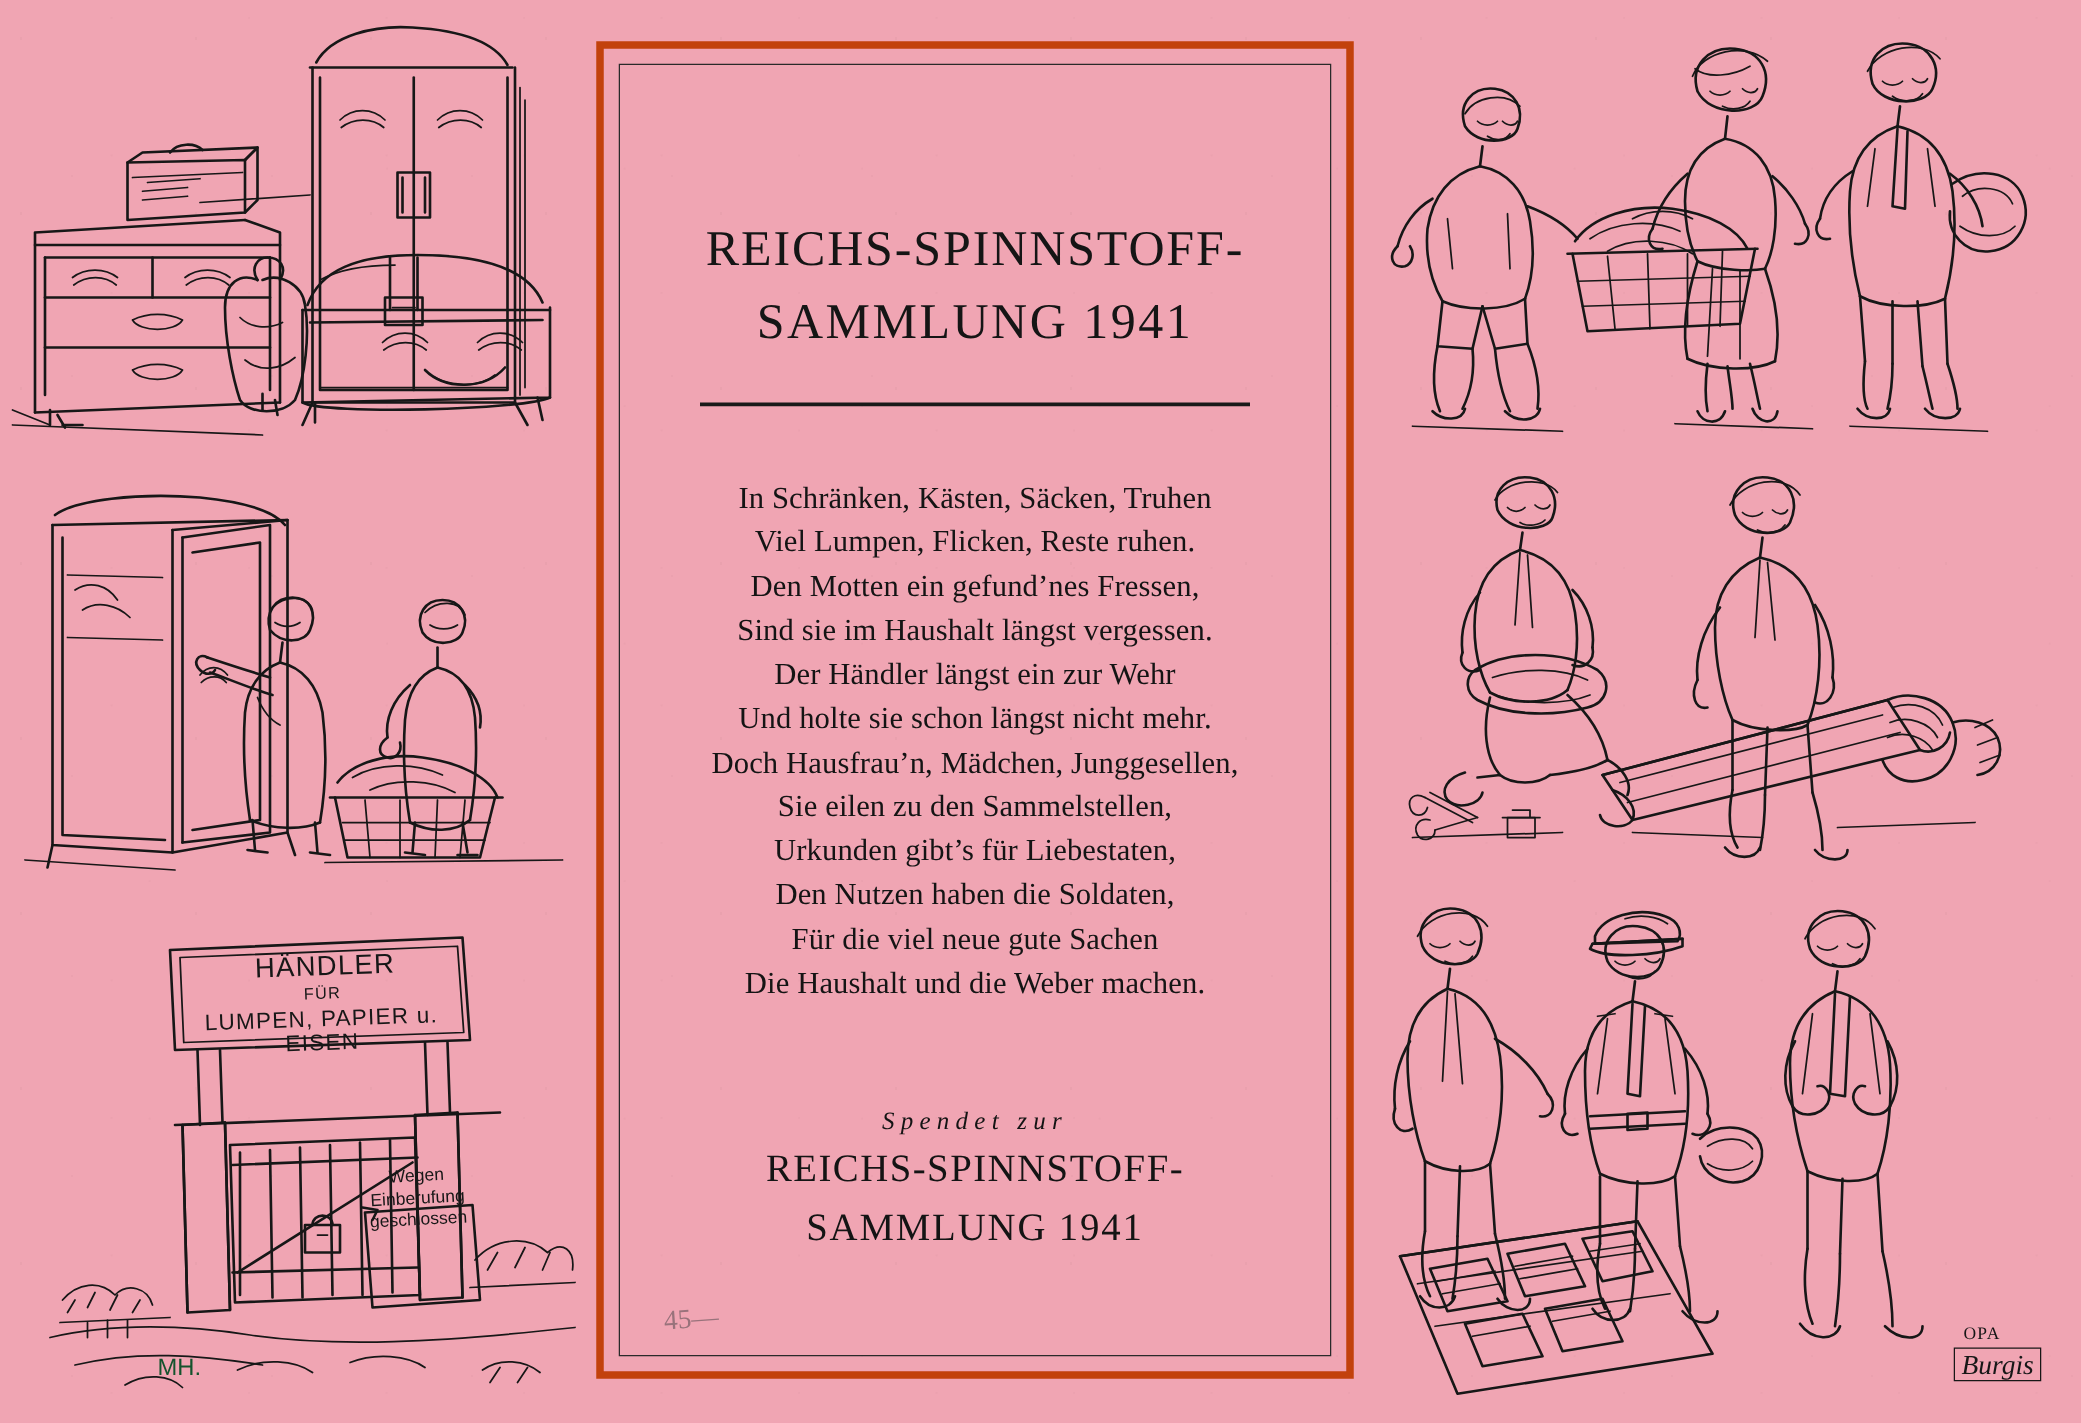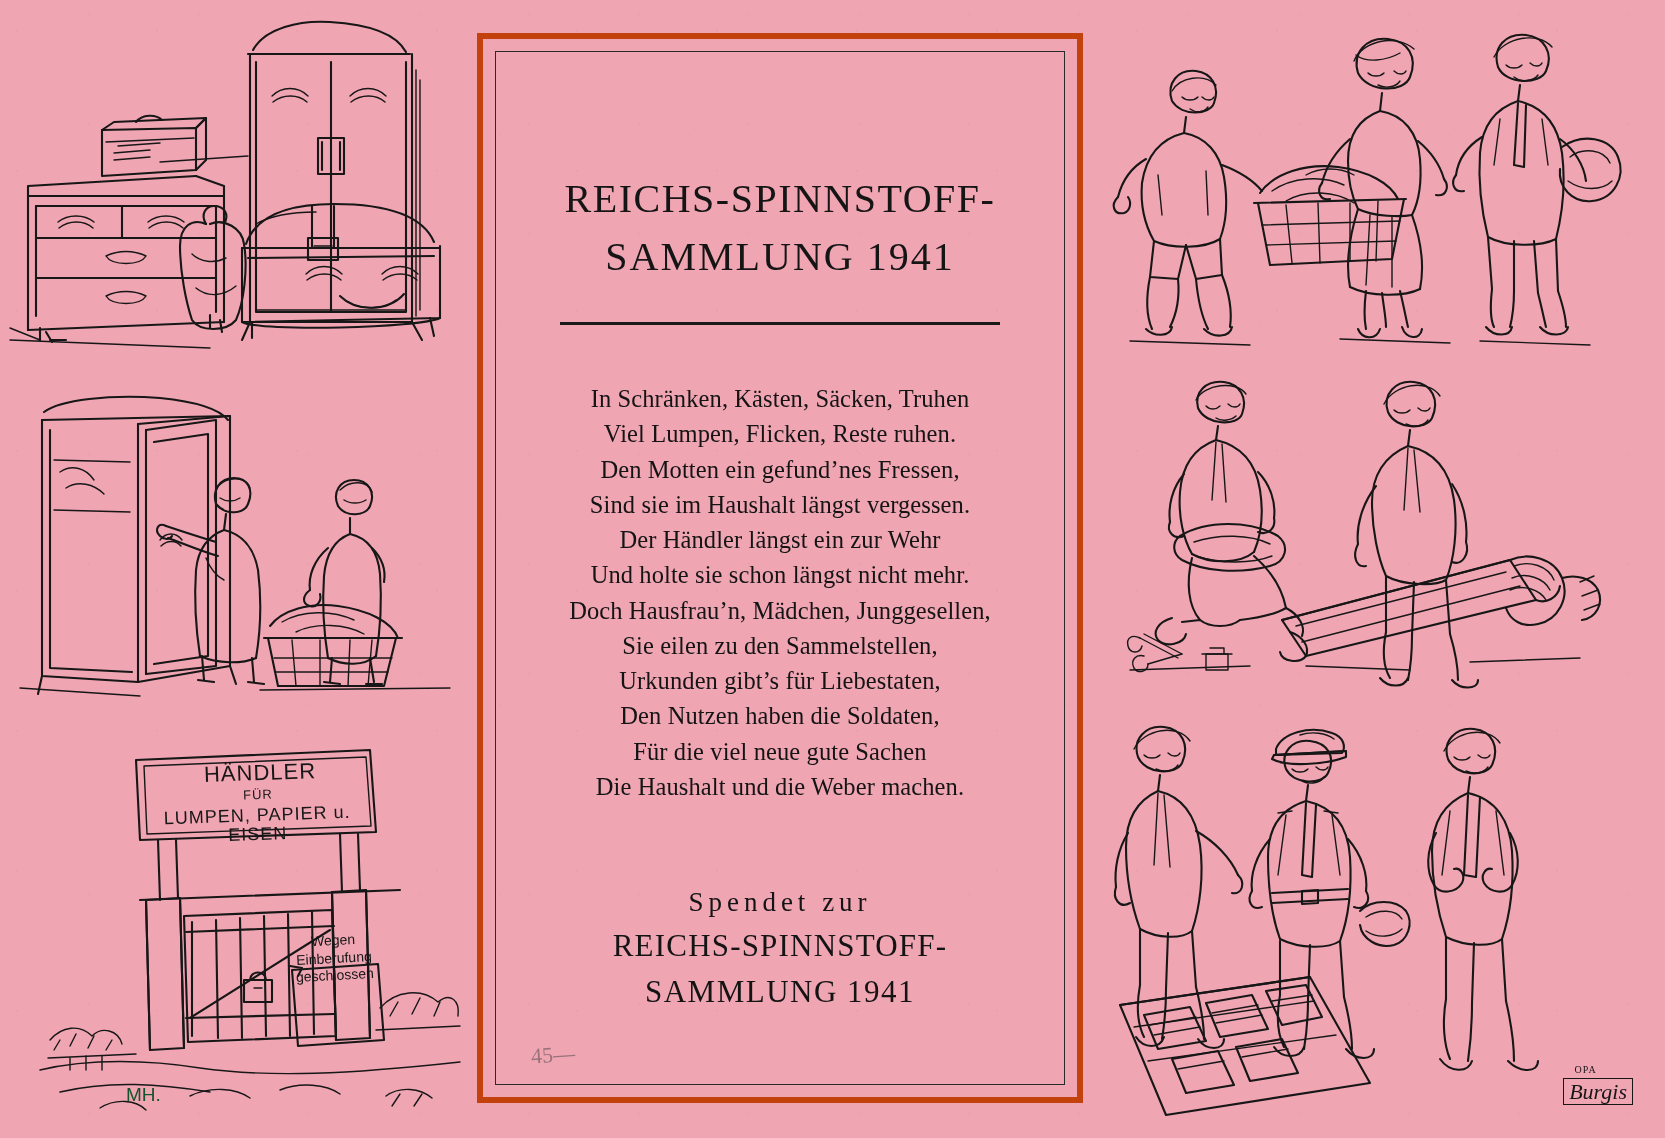--- a/index.html
+++ b/index.html
@@ -73,21 +73,21 @@
     line-height: 1.44;
     letter-spacing: .1px;
   }
   .poem .pl { display: block; white-space: pre; }
   .closing {
     margin-top: 78px;
     text-align: center;
     color: #141414;
     line-height: 1.5;
   }
-  .closing .c1 { font-size: 27px; letter-spacing: 5px; }
+  .closing .c1 { font-size: 20px; letter-spacing: 5px; font-style: italic; }
   .closing .c2 { font-size: 31px; letter-spacing: 1.2px; }
   .closing .c3 { font-size: 31px; letter-spacing: 1.5px; }
 
   .pencil-mark {
     position: absolute;
     left: 35px;
     bottom: 16px;
     color: #8a6a72;
     font-size: 22px;
     font-family: "Liberation Serif", serif;
@@ -130,21 +130,21 @@
   .signature {
     position: absolute;
     right: 22px;
     bottom: 20px;
     color: #171717;
     font-family: "Liberation Serif", serif;
     font-size: 13px;
     text-align: center;
     line-height: 1.05;
   }
-  .signature .sig-top { font-size: 10px; letter-spacing: 1px; }
+  .signature .sig-top { font-size: 14px; letter-spacing: 1px; }
   .signature .sig-name { font-style: italic; font-size: 22px; border: 1px solid #171717; padding: 1px 5px; display: inline-block; margin-top: 2px; margin-left: 25px; }
   .mh-mark {
     position: absolute;
     left: 86px;
     bottom: 24px;
     font-family: "Liberation Sans", sans-serif;
     font-size: 19px;
     color: #14532d;
   }
 </style>

